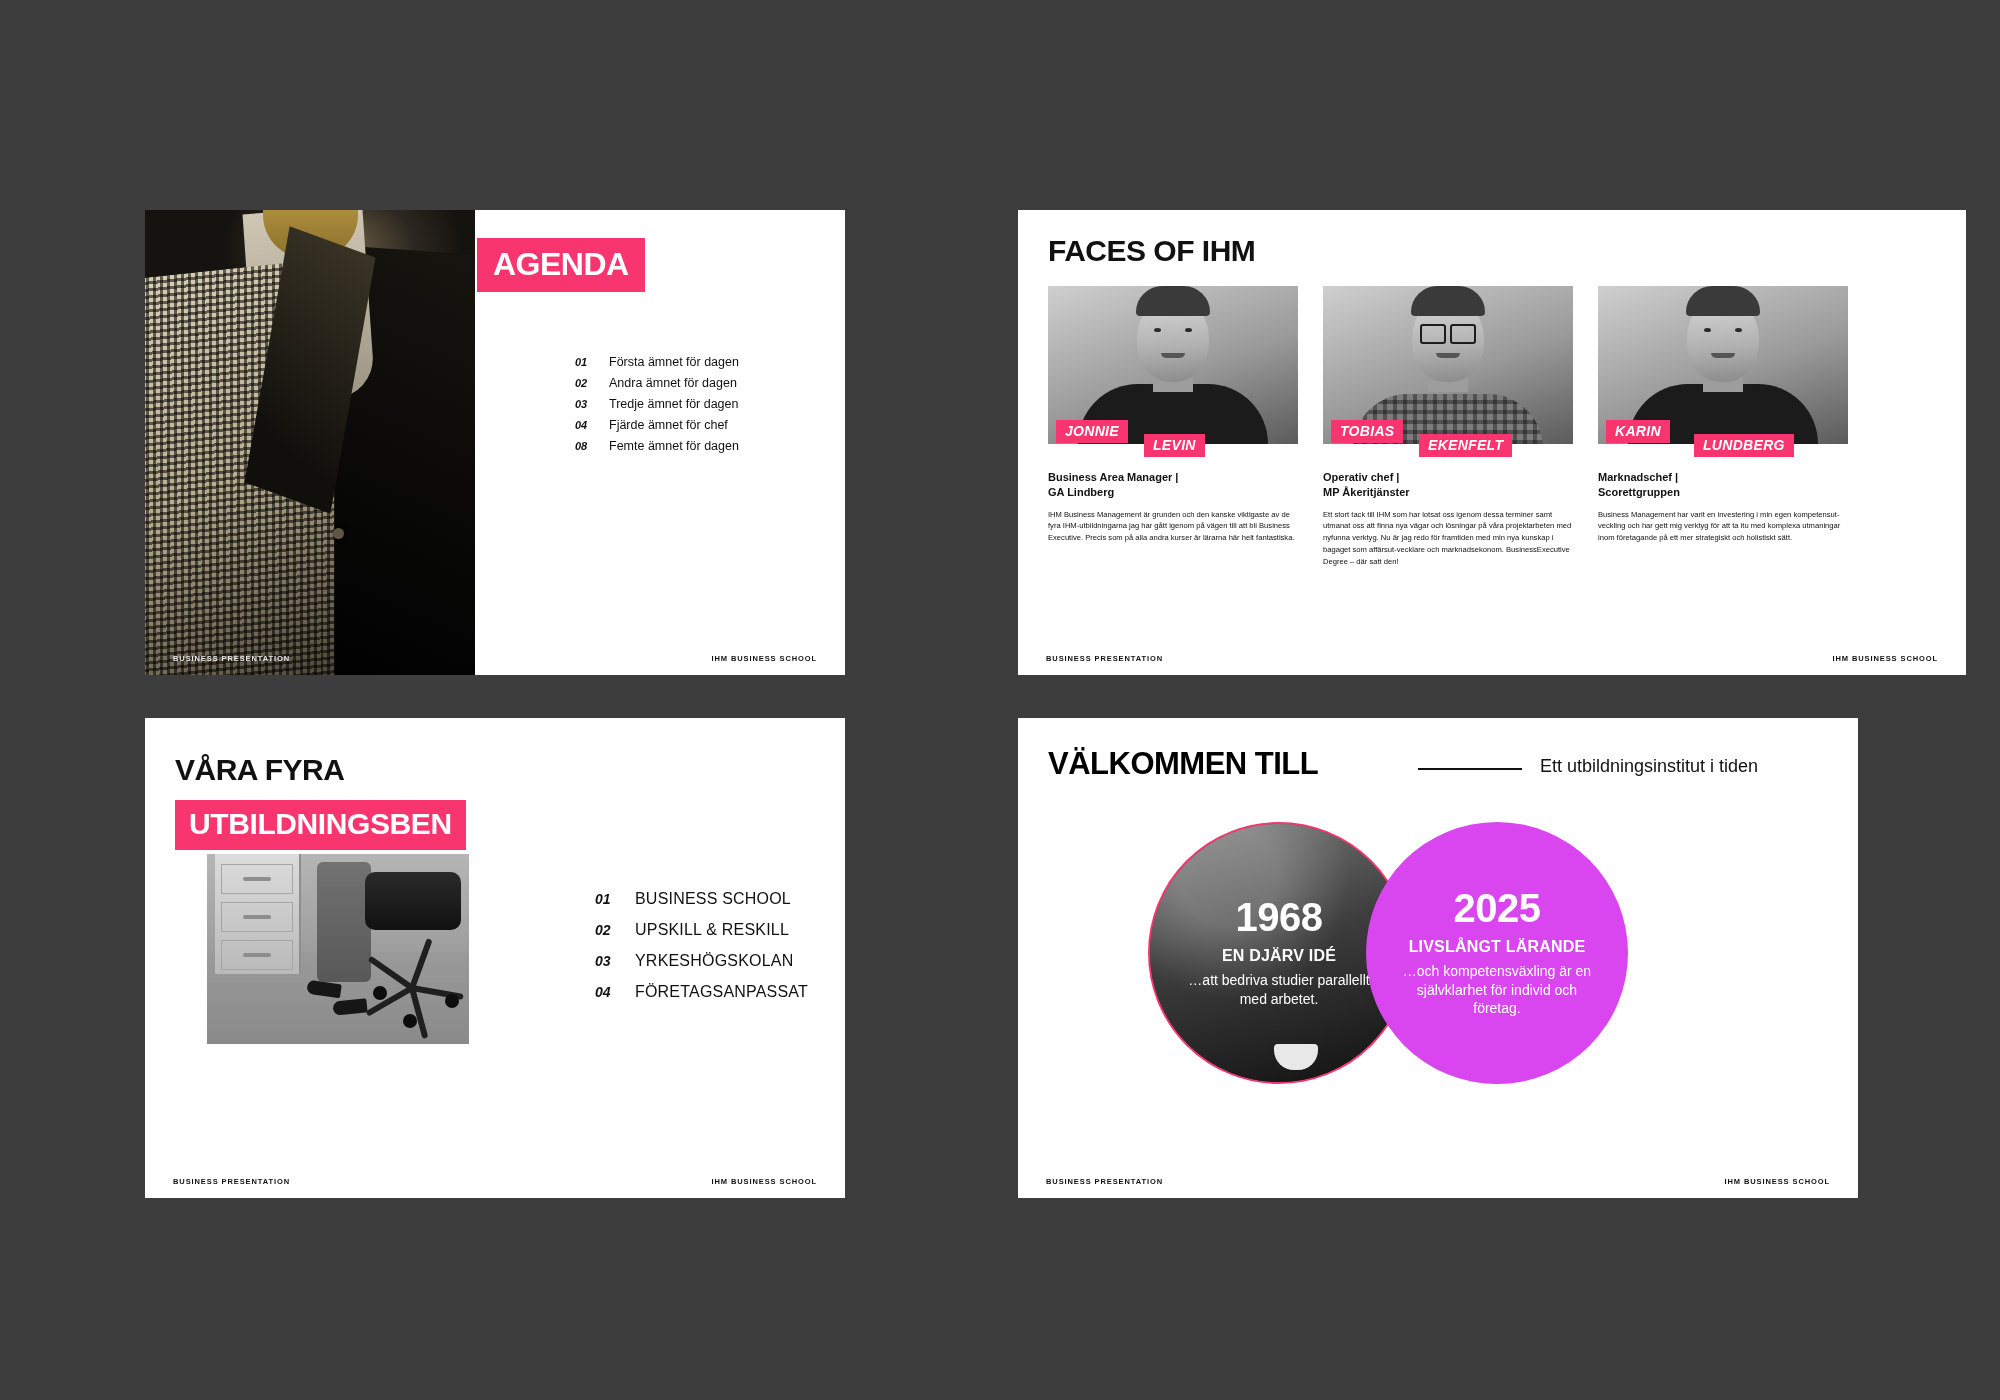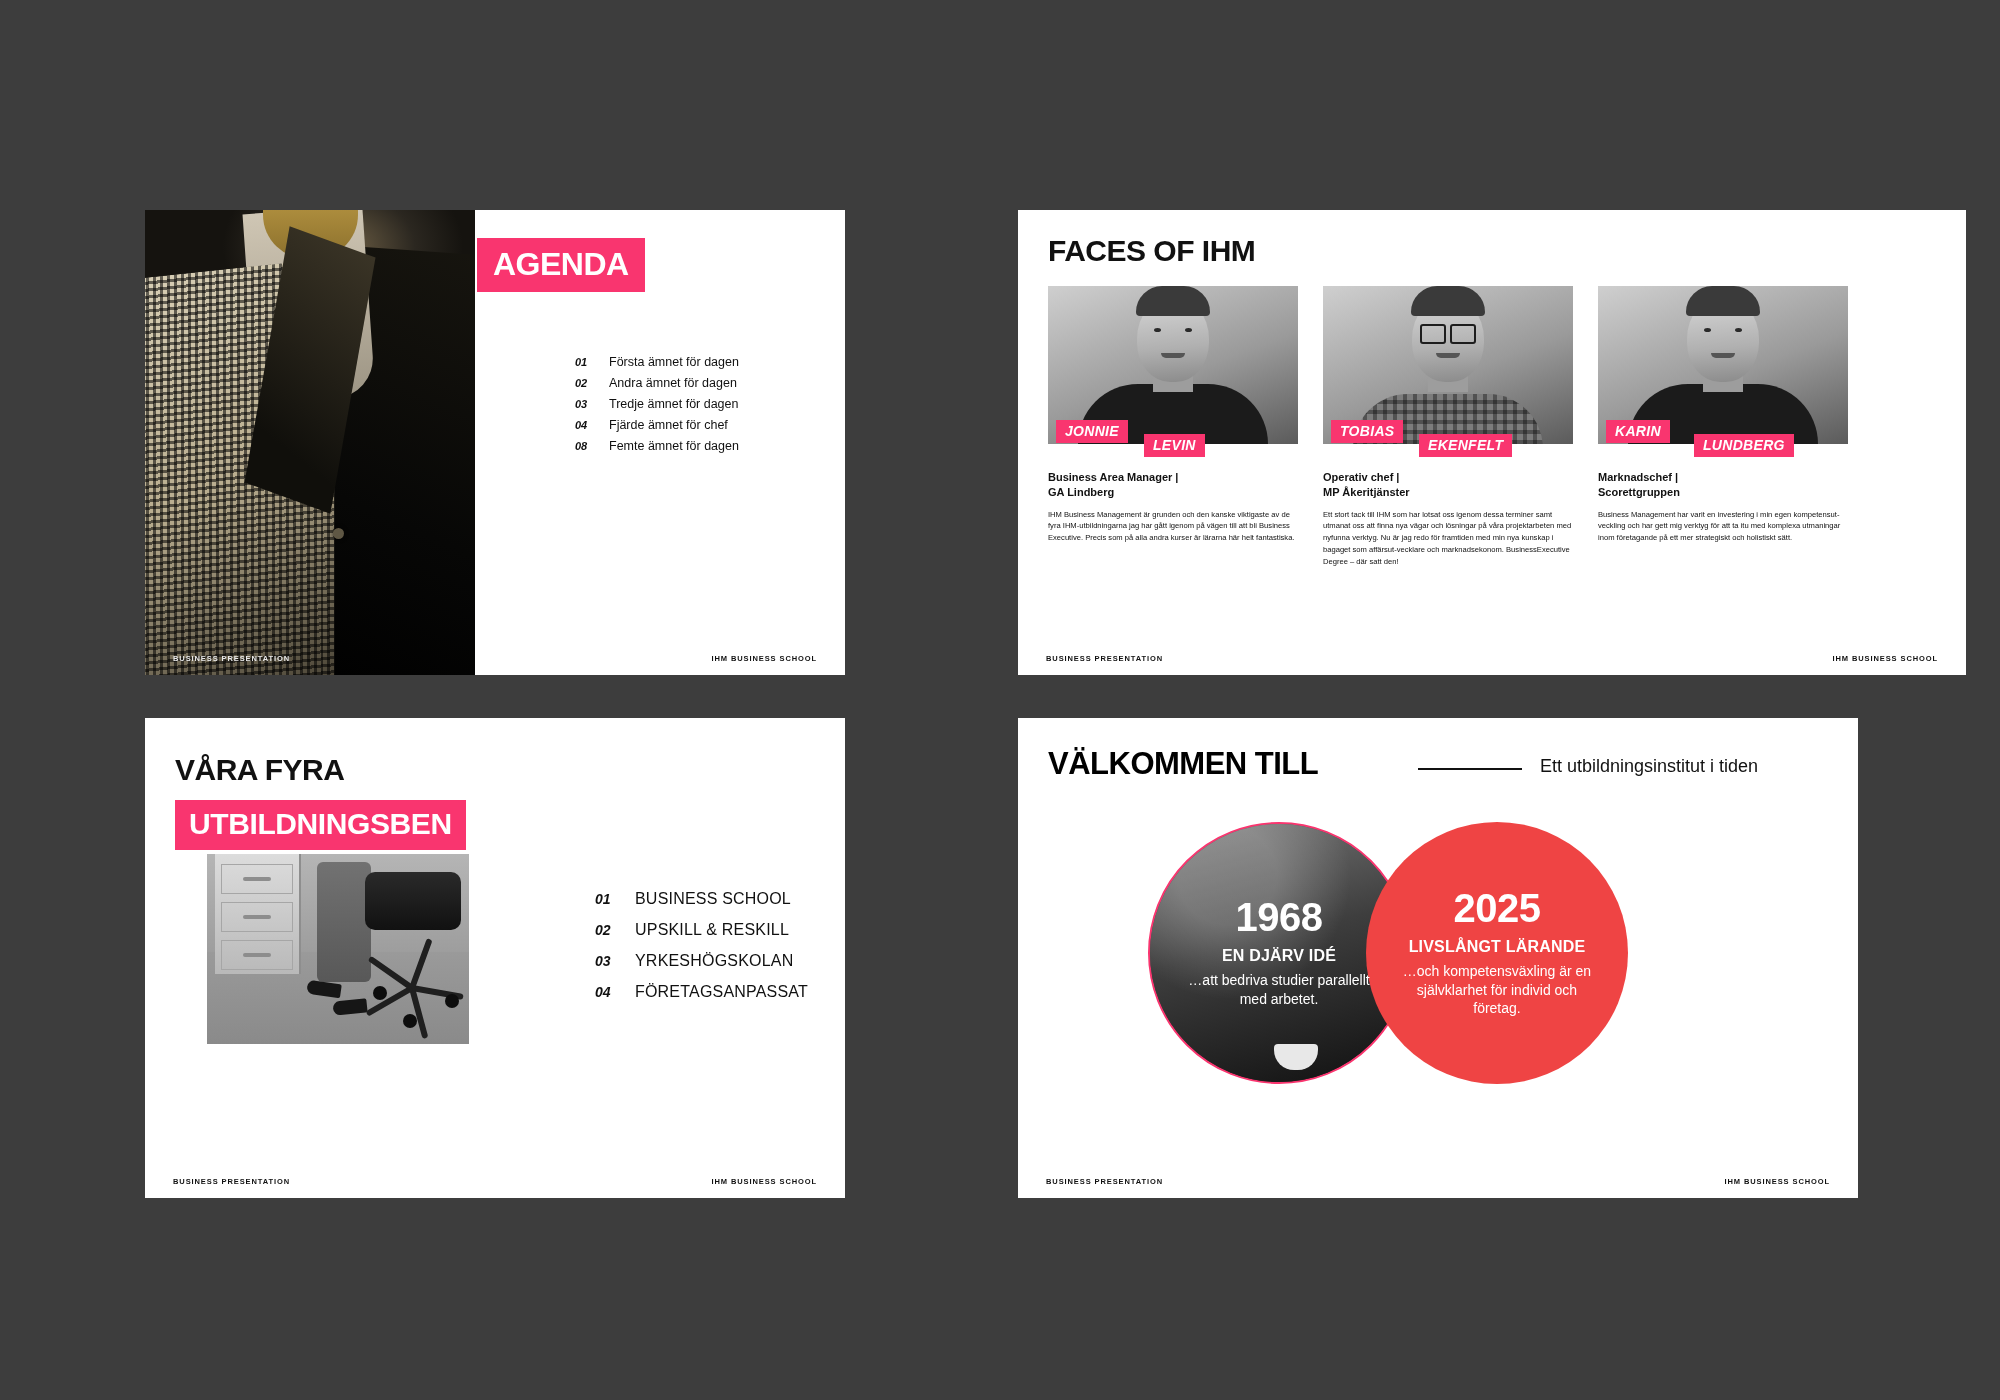--- a/index.html
+++ b/index.html
@@ -421,21 +421,21 @@
   .circ.left .cup {
     position: absolute;
     left: 48%; bottom: 12px;
     width: 44px; height: 26px;
     background: #e8e8e8;
     border-radius: 4px 4px 20px 20px;
   }
   .circ.left .inner { position: relative; z-index: 2; }
   .circ.right {
     left: 218px; top: 10px;
-    background: #ef4444;
+    background: #d946ef;
   }
   .circ .year {
     font-size: 40px;
     font-weight: bold;
     color: #ffffff;
     letter-spacing: -0.5px;
     line-height: 1;
   }
   .circ .head2 {
     margin-top: 10px;

